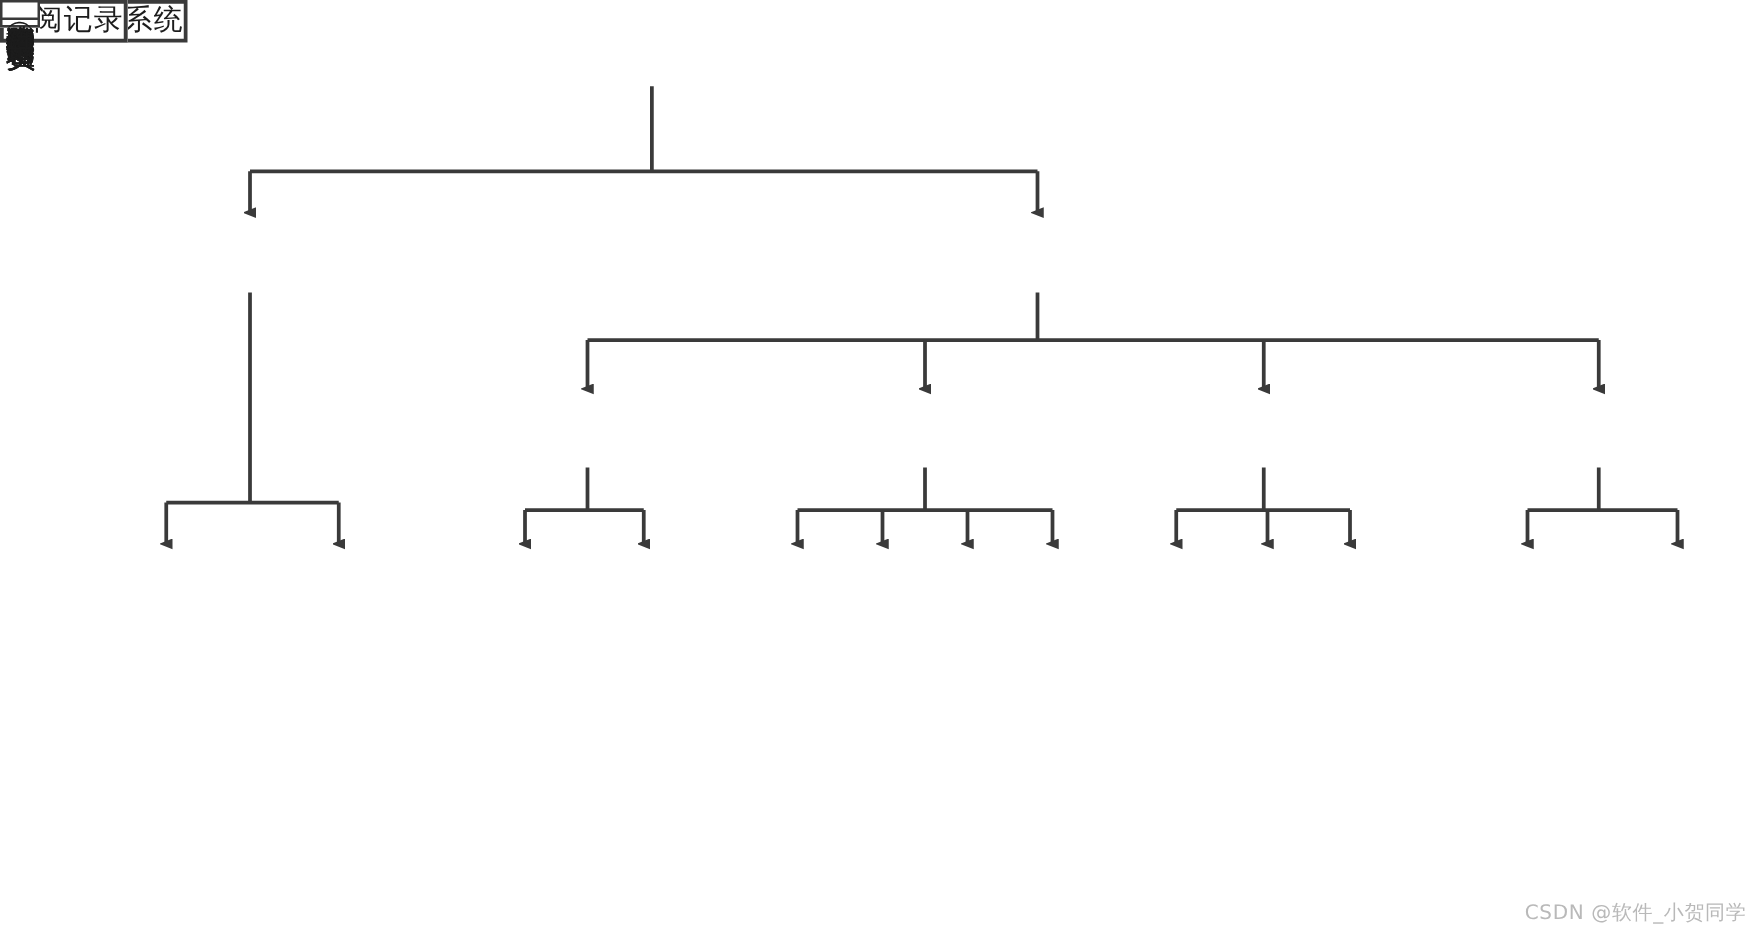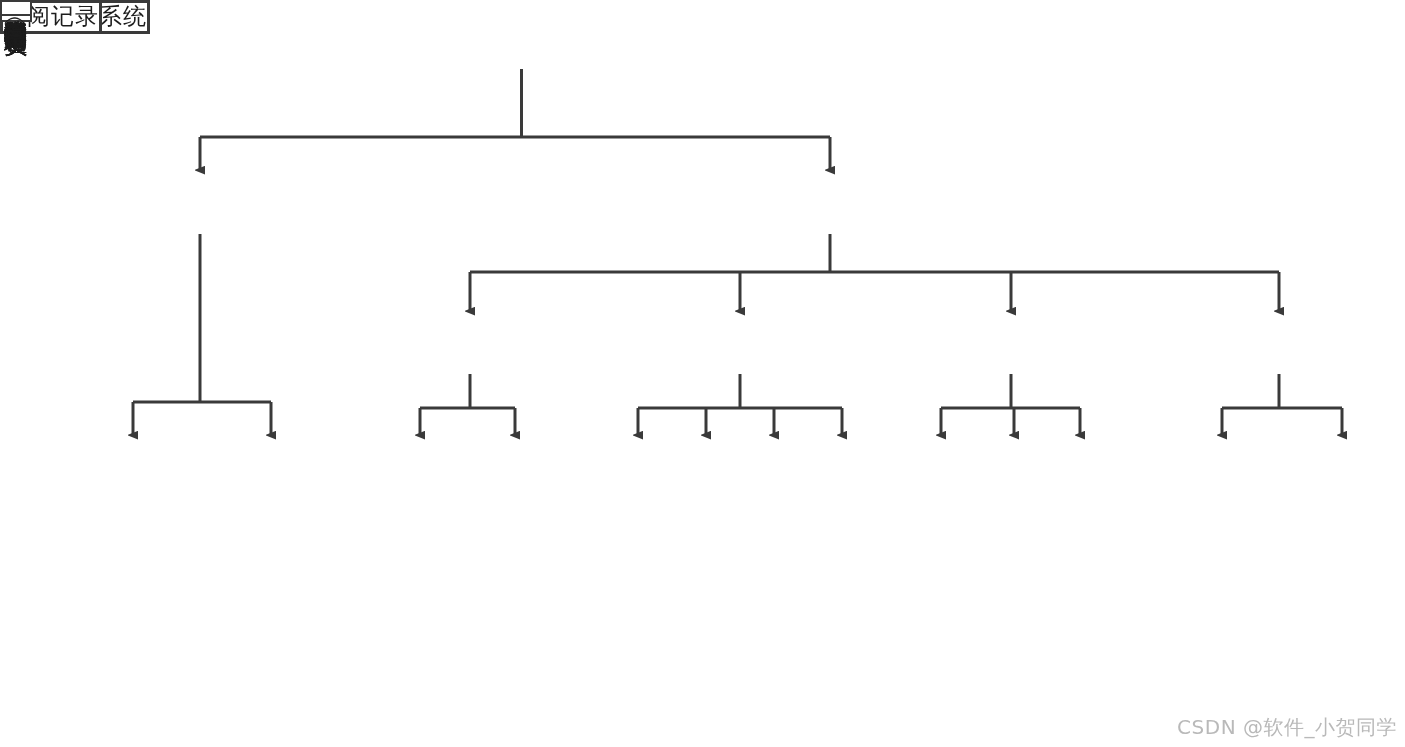--- a/index.html
+++ b/index.html
@@ -61,21 +61,21 @@
     font-size: 23px;
     line-height: 1.22;
     letter-spacing: 2px;
     white-space: nowrap;
     text-align: center;
   }
   .watermark {
     position: absolute;
     right: 8px;
     bottom: 6px;
-    font-size: 20px;
+    font-size: 16px;
     color: #b9b9b9;
     letter-spacing: 0.5px;
     z-index: 5;
     white-space: nowrap;
     margin-left: 20px;
   }
 </style>
 </head>
 <body>
 

